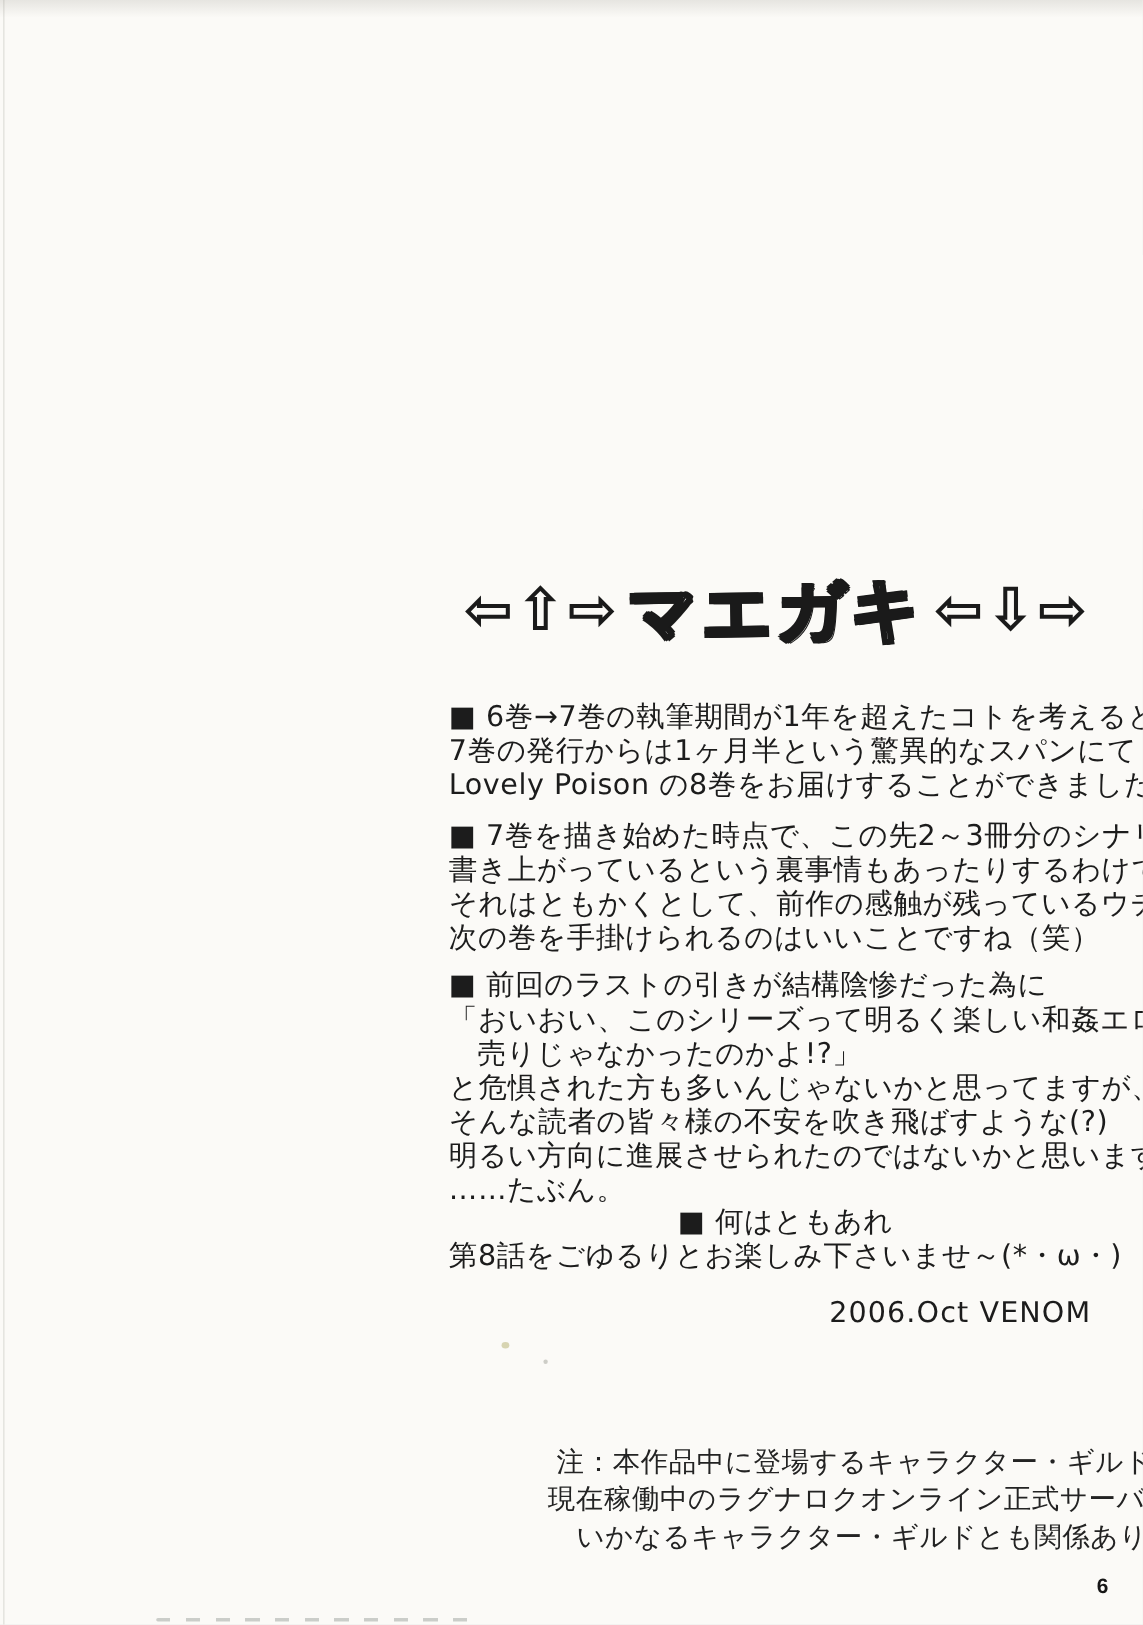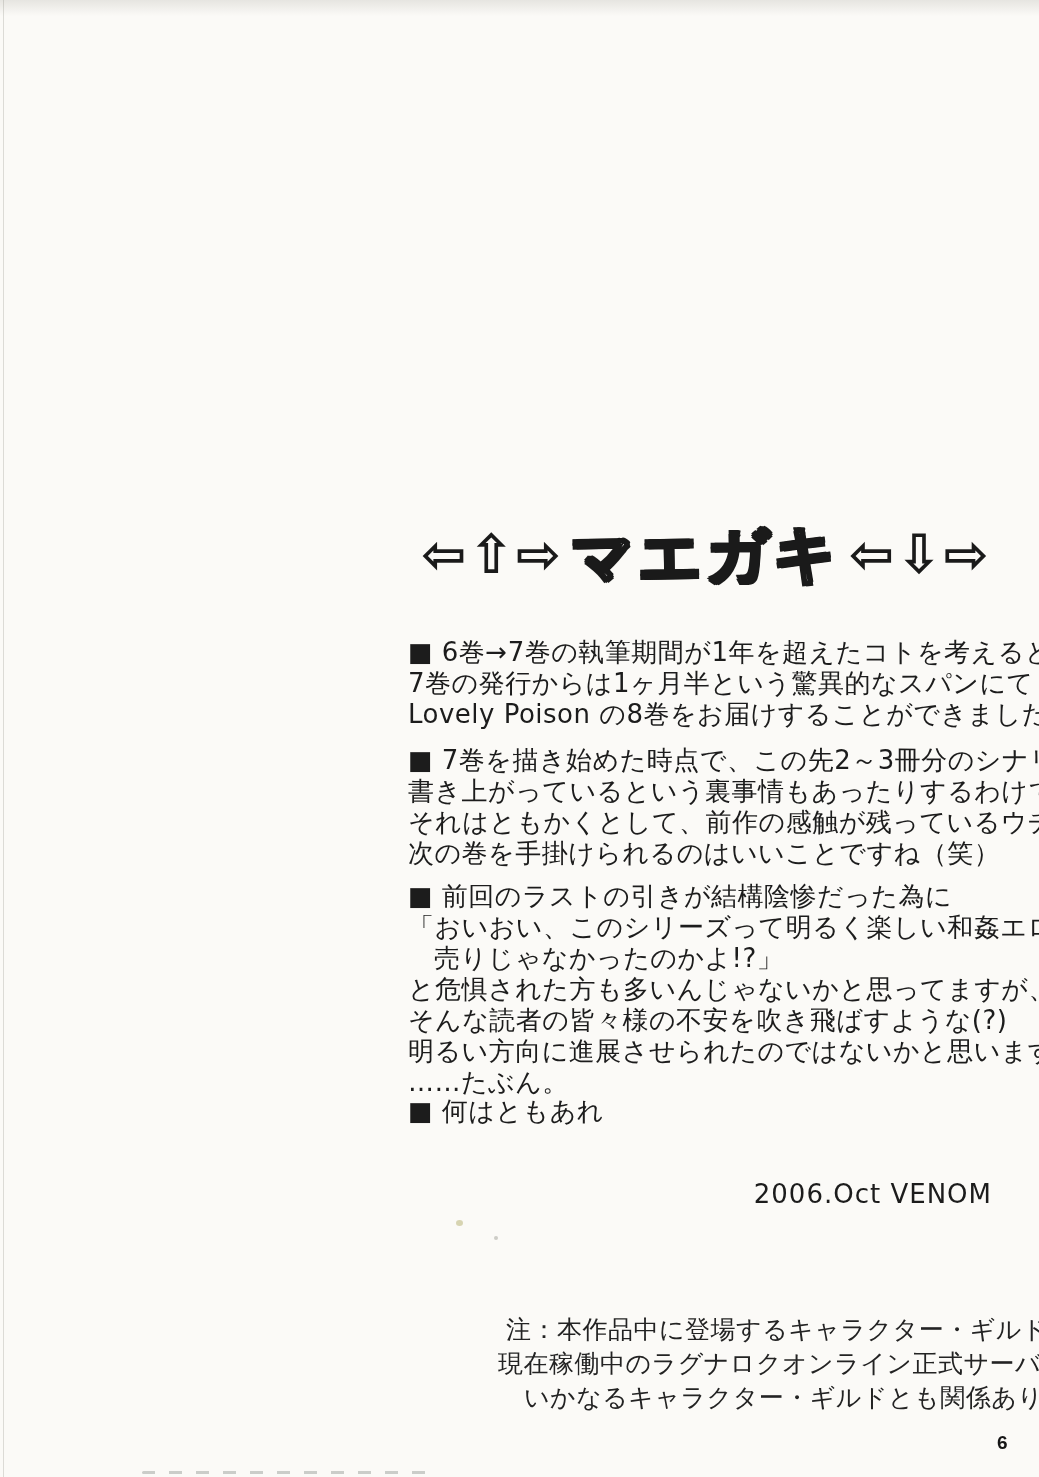--- a/index.html
+++ b/index.html
@@ -167,20 +167,21 @@
     <div>「おいおい、このシリーズって明るく楽しい和姦エロが</div>
     <div class="indent-1">売りじゃなかったのかよ!?」</div>
     <div>と危惧された方も多いんじゃないかと思ってますが、</div>
     <div>そんな読者の皆々様の不安を吹き飛ばすような(?)</div>
     <div>明るい方向に進展させられたのではないかと思います。</div>
     <div>……たぶん。</div>
   </div>
 
   <div class="para para-4">
     <div>■ 何はともあれ</div>
+    <div>第8話をごゆるりとお楽しみ下さいませ～(*・ω・)</div>
   </div>
 
   <div class="credits">
     <div>2006.Oct VENOM</div>
   </div>
 
   <div class="disclaimer">
     <div class="d-line-1">注：本作品中に登場するキャラクター・ギルド名等は</div>
     <div class="d-line-2">現在稼働中のラグナロクオンライン正式サーバー内の</div>
     <div class="d-line-3">いかなるキャラクター・ギルドとも関係ありません。</div>

